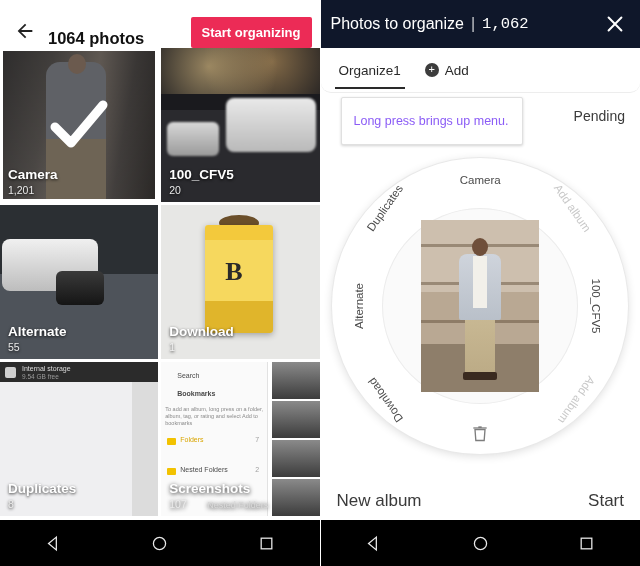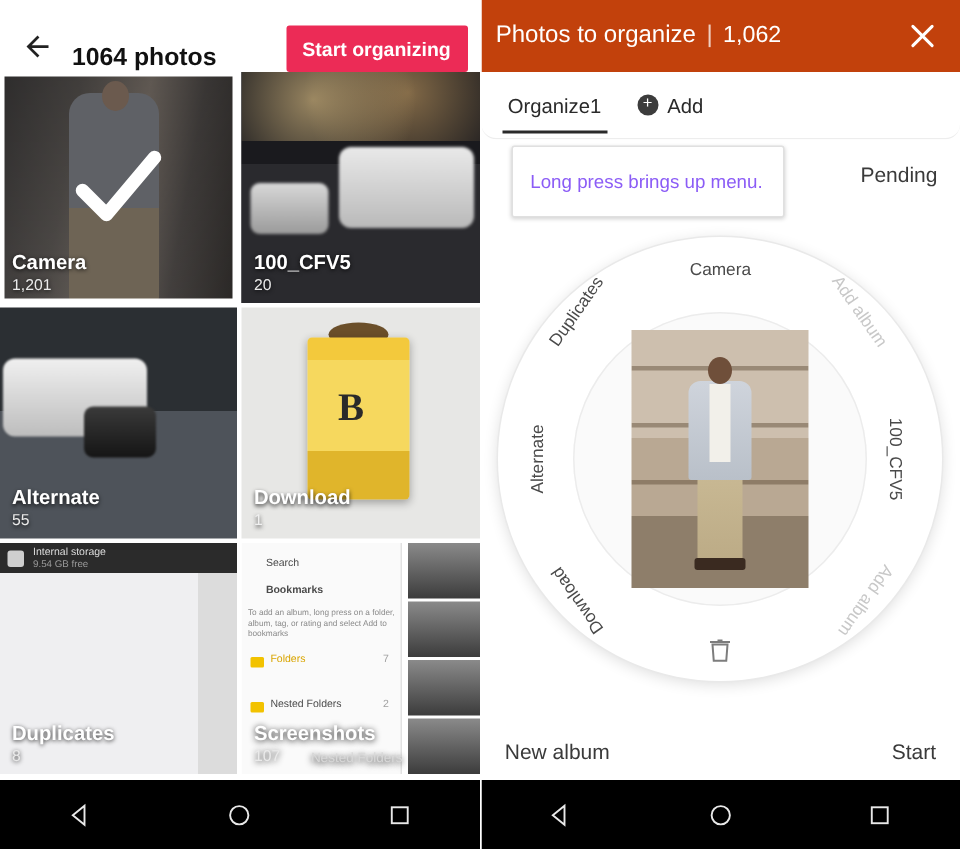--- a/index.html
+++ b/index.html
@@ -224,37 +224,37 @@
     text-shadow: 0 1px 4px rgba(0,0,0,.9);
   }
   .scr-albums {
     position: absolute; left: 46px; bottom: 6px; color: #d8d8d8; font-size: 9px;
     text-shadow: 0 1px 4px rgba(0,0,0,.9);
   }
 
   
   .r-appbar {
     height: 48px;
-    background: #c2410c;
+    background: #0f172a;
     display: flex;
     align-items: center;
     padding: 0 10px;
     box-sizing: border-box;
     color: #fff;
   }
   .r-title {
     font-size: 16px;
     font-weight: normal;
     white-space: nowrap;
   }
   .r-div {
     margin: 0 7px;
     opacity: .75;
   }
-  .r-count { font-size: 15.5px; }
+  .r-count { font-size: 15.5px; font-family: Liberation Mono, monospace; }
   .r-close {
     margin-left: auto;
     width: 30px; height: 30px;
     display: flex; align-items: center; justify-content: center;
   }
   .tabs {
     height: 44px;
     display: flex;
     align-items: center;
     padding-left: 16px;
@@ -378,21 +378,21 @@
   }
   .r-bottom {
     position: absolute;
     left: 0; right: 0; bottom: 46px;
     height: 38px;
     display: flex;
     align-items: center;
     justify-content: space-between;
     padding: 0 16px;
     box-sizing: border-box;
-    font-size: 14px;
+    font-size: 17px;
     color: #3a3a3a;
     background: #ffffff;
   }
 
   
   .navbar {
     position: absolute;
     left: 0; right: 0; bottom: 0;
     height: 46px;
     background: #000000;

